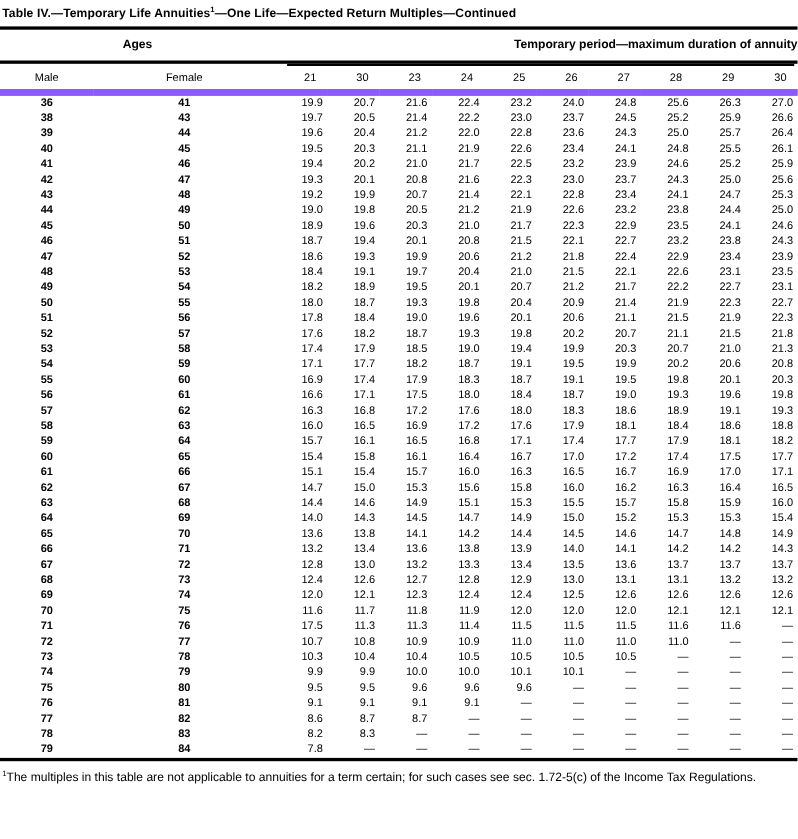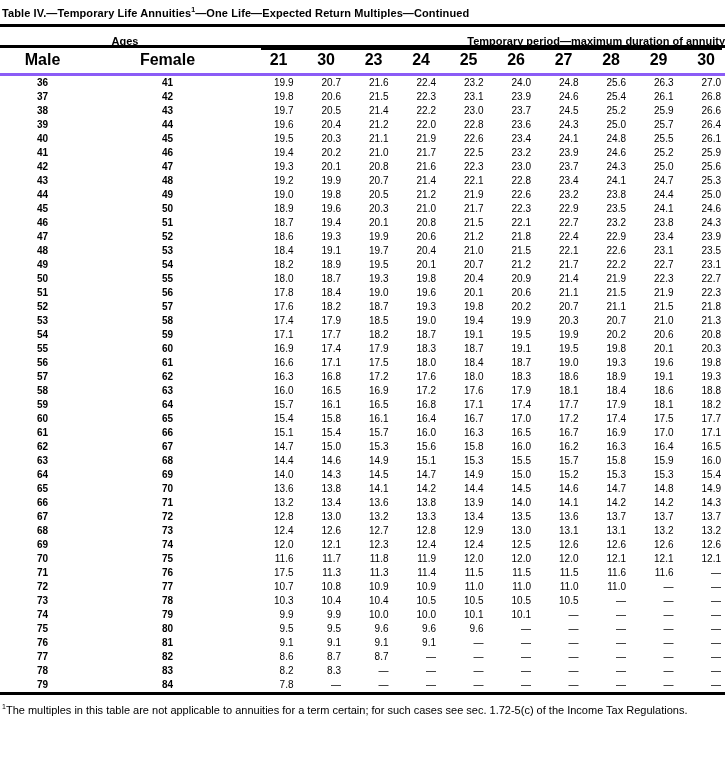--- a/index.html
+++ b/index.html
@@ -15,36 +15,36 @@
   .title {
     height: 24px; padding: 6px 0 0 2px;
     font-size: 11px; font-weight: bold; letter-spacing: 0.1px;
     white-space: nowrap;
   }
   .title sup { font-size: 7px; vertical-align: super; }
 
   .rule { background: #000; }
   .rule.thick { height: 3px; }
 
-  .hdr-row { position: relative; height: 18px; font-size: 11px; font-weight: bold; }
+  .hdr-row { position: relative; height: 28px; font-size: 11px; font-weight: bold; }
   .ages-span   { position: absolute; left: 0;    width: 250px; top: 8px; text-align: center; }
   .period-span { position: absolute; left: 260px; right: 0;    top: 8px; text-align: right; }
 
   .years-row  { position: relative; height: 19px; }
   .years-span { position: absolute; left: 260px; right: 0; top: 3px; text-align: center; font-size: 11px; font-weight: bold; }
   .thin-rule-row { position: relative; height: 2px; }
   .rule.thin { position: absolute; left: 261px; right: 3px; top: 0; height: 2px; }
 
   table.multiples {
     width: 725px; border-collapse: collapse; table-layout: fixed;
   }
   thead th {
     height: 24px; padding: 0 0 4px 0; vertical-align: bottom;
-    font-size: 16px; font-weight: bold;
-    border-bottom: 3px solid #8b5cf6;
+    font-size: 10px; font-weight: normal;
+    border-bottom: 6px solid #8b5cf6;
   }
   th.age-col  { text-align: center; }
   th.year-col { text-align: right; padding-right: 10px; }
 
   tbody td {
     height: 14px; line-height: 14px; padding: 0;
     font-size: 10px; white-space: nowrap;
   }
   td.age-cell   { text-align: center; font-weight: bold; }
   td.value-cell { text-align: right; padding-right: 4px; }
@@ -115,34 +115,20 @@
           <td class="value-cell">21.6</td>
           <td class="value-cell">22.4</td>
           <td class="value-cell">23.2</td>
           <td class="value-cell">24.0</td>
           <td class="value-cell">24.8</td>
           <td class="value-cell">25.6</td>
           <td class="value-cell">26.3</td>
           <td class="value-cell">27.0</td>
         </tr>
         <tr>
-          <td class="age-cell">37</td>
-          <td class="age-cell">42</td>
-          <td class="value-cell">19.8</td>
-          <td class="value-cell">20.6</td>
-          <td class="value-cell">21.5</td>
-          <td class="value-cell">22.3</td>
-          <td class="value-cell">23.1</td>
-          <td class="value-cell">23.9</td>
-          <td class="value-cell">24.6</td>
-          <td class="value-cell">25.4</td>
-          <td class="value-cell">26.1</td>
-          <td class="value-cell">26.8</td>
-        </tr>
-        <tr>
           <td class="age-cell">38</td>
           <td class="age-cell">43</td>
           <td class="value-cell">19.7</td>
           <td class="value-cell">20.5</td>
           <td class="value-cell">21.4</td>
           <td class="value-cell">22.2</td>
           <td class="value-cell">23.0</td>
           <td class="value-cell">23.7</td>
           <td class="value-cell">24.5</td>
           <td class="value-cell">25.2</td>

